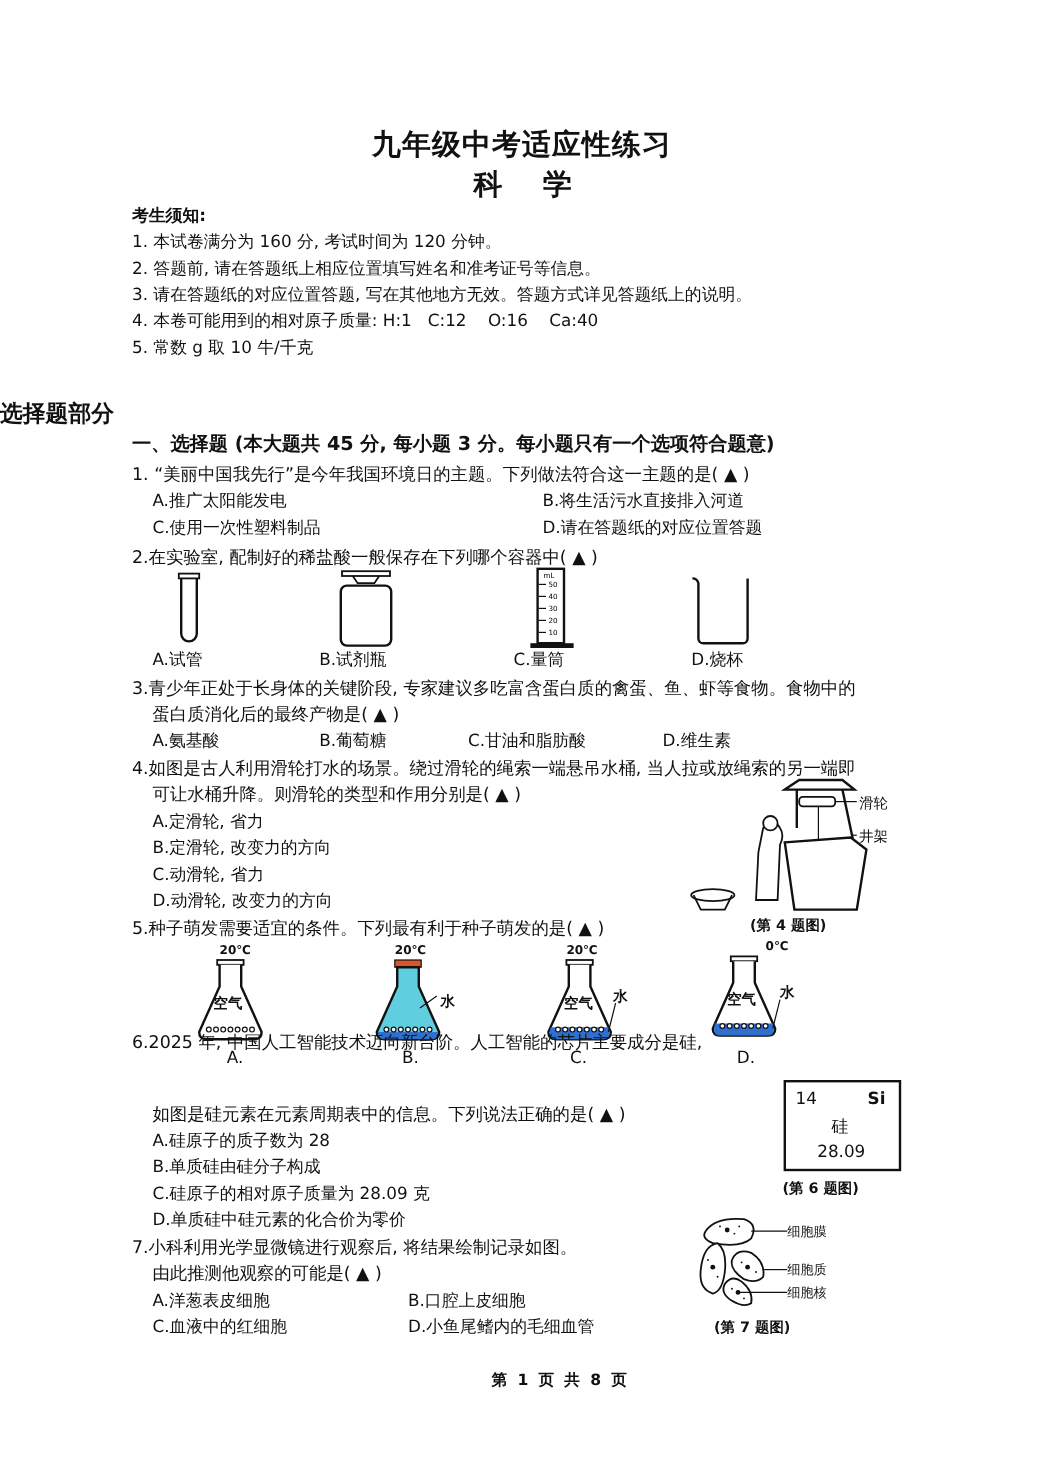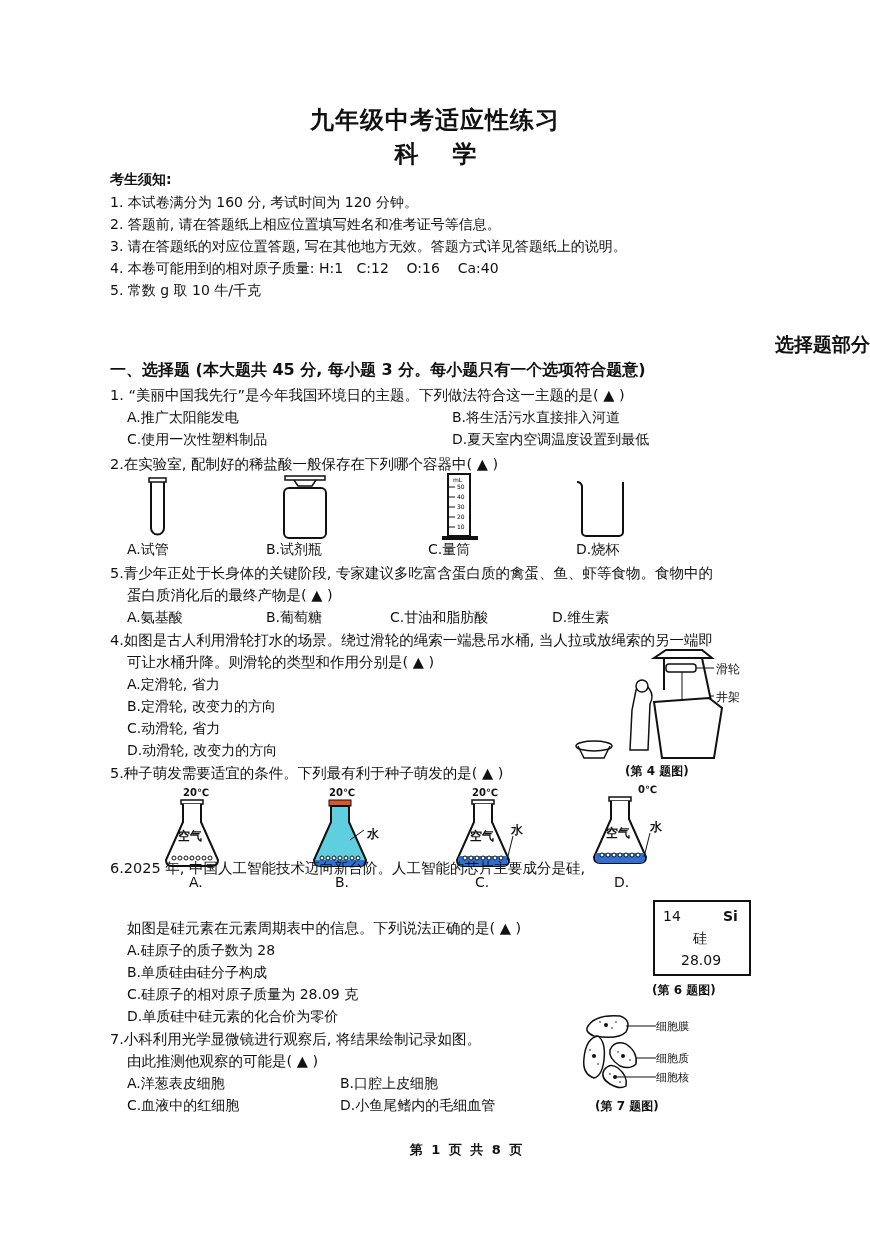--- a/index.html
+++ b/index.html
@@ -27,28 +27,28 @@
 <div class="abs title" style="left:0;width:870px;text-align:center;top:104px;">九年级中考适应性练习</div>
 <div class="abs subject" style="left:0;width:905px;text-align:center;top:138px;">科学</div>
 
 <div class="abs notice-h" style="left:110px;top:171px;">考生须知:</div>
 <div class="abs line" style="left:110px;top:192px;">1. 本试卷满分为 160 分, 考试时间为 120 分钟。</div>
 <div class="abs line" style="left:110px;top:214px;">2. 答题前, 请在答题纸上相应位置填写姓名和准考证号等信息。</div>
 <div class="abs line" style="left:110px;top:236px;">3. 请在答题纸的对应位置答题, 写在其他地方无效。答题方式详见答题纸上的说明。</div>
 <div class="abs line" style="left:110px;top:258px;white-space:pre;">4. 本卷可能用到的相对原子质量: H:1   C:12    O:16    Ca:40</div>
 <div class="abs line" style="left:110px;top:280px;">5. 常数 g 取 10 牛/千克</div>
 
-<div class="abs section-h" style="left:0;width:870px;text-align:right;top:332px;">选择题部分</div>
+<div class="abs section-h" style="left:0;width:870px;text-align:left;top:332px;">选择题部分</div>
 <div class="abs part-h" style="left:110px;top:360px;">一、选择题 (本大题共 45 分, 每小题 3 分。每小题只有一个选项符合题意)</div>
 
 <div class="abs q" style="left:110px;top:386px;">1. “美丽中国我先行”是今年我国环境日的主题。下列做法符合这一主题的是(  ▲  )</div>
 <div class="abs opt" style="left:127px;top:409px;">A.推广太阳能发电</div>
 <div class="abs opt" style="left:452px;top:409px;">B.将生活污水直接排入河道</div>
 <div class="abs opt" style="left:127px;top:431px;text-align:center;">C.使用一次性塑料制品</div>
-<div class="abs opt" style="left:452px;top:431px;">D.夏天室内空调温度设置到最低</div>
+<div class="abs opt" style="left:452px;top:431px;">D.请在答题纸的对应位置答题</div>
 
 <div class="abs q" style="left:110px;top:455px;">2.在实验室, 配制好的稀盐酸一般保存在下列哪个容器中(  ▲  )</div>
 <svg style="left:148px;top:478px;" width="20" height="60">
   <rect x="1" y="0" width="17" height="4" fill="#fff" stroke="#111" stroke-width="1.5"></rect>
   <path d="M3 4 V50 a6.5 6.5 0 0 0 13 0 V4" fill="none" stroke="#111" stroke-width="2"></path>
 </svg>
 <svg style="left:282px;top:476px;" width="46" height="64">
   <rect x="3" y="0" width="40" height="4" fill="#fff" stroke="#111" stroke-width="1.5"></rect>
   <path d="M12 4 L16 10 L30 10 L34 4" fill="none" stroke="#111" stroke-width="1.5"></path>
   <rect x="2" y="12" width="42" height="50" rx="5" fill="none" stroke="#111" stroke-width="2"></rect>
@@ -73,21 +73,21 @@
   </g>
 </svg>
 <svg style="left:575px;top:480px;" width="52" height="58">
   <path d="M2 2 Q6 2 7 6 V52 a4 4 0 0 0 4 4 H44 a4 4 0 0 0 4 -4 V2" fill="none" stroke="#111" stroke-width="2"></path>
 </svg>
 <div class="abs opt" style="left:127px;top:541px;">A.试管</div>
 <div class="abs opt" style="left:266px;top:541px;">B.试剂瓶</div>
 <div class="abs opt" style="left:428px;top:541px;">C.量筒</div>
 <div class="abs opt" style="left:576px;top:541px;">D.烧杯</div>
 
-<div class="abs q" style="left:110px;top:564px;">5.青少年正处于长身体的关键阶段, 专家建议多吃富含蛋白质的禽蛋、鱼、虾等食物。食物中的</div>
+<div class="abs q" style="left:110px;top:564px;">3.青少年正处于长身体的关键阶段, 专家建议多吃富含蛋白质的禽蛋、鱼、虾等食物。食物中的</div>
 <div class="abs q" style="left:127px;top:586px;">蛋白质消化后的最终产物是(  ▲  )</div>
 <div class="abs opt" style="left:127px;top:609px;">A.氨基酸</div>
 <div class="abs opt" style="left:266px;top:609px;">B.葡萄糖</div>
 <div class="abs opt" style="left:390px;top:609px;">C.甘油和脂肪酸</div>
 <div class="abs opt" style="left:552px;top:609px;">D.维生素</div>
 
 <div class="abs q" style="left:110px;top:631px;">4.如图是古人利用滑轮打水的场景。绕过滑轮的绳索一端悬吊水桶, 当人拉或放绳索的另一端即</div>
 <div class="abs q" style="left:127px;top:653px;">可让水桶升降。则滑轮的类型和作用分别是(  ▲  )</div>
 <div class="abs opt" style="left:127px;top:676px;">A.定滑轮, 省力</div>
 <div class="abs opt" style="left:127px;top:698px;">B.定滑轮, 改变力的方向</div>

